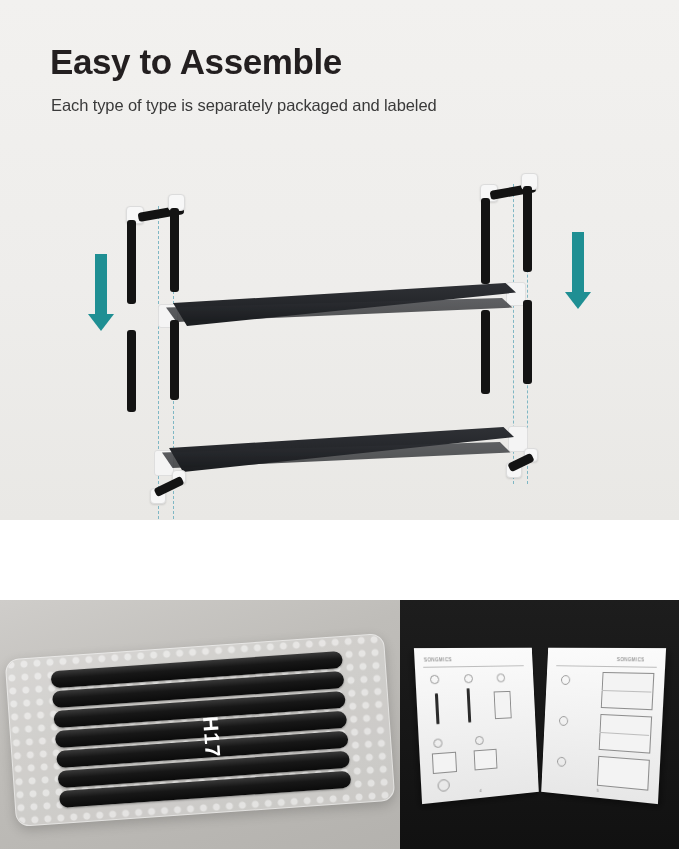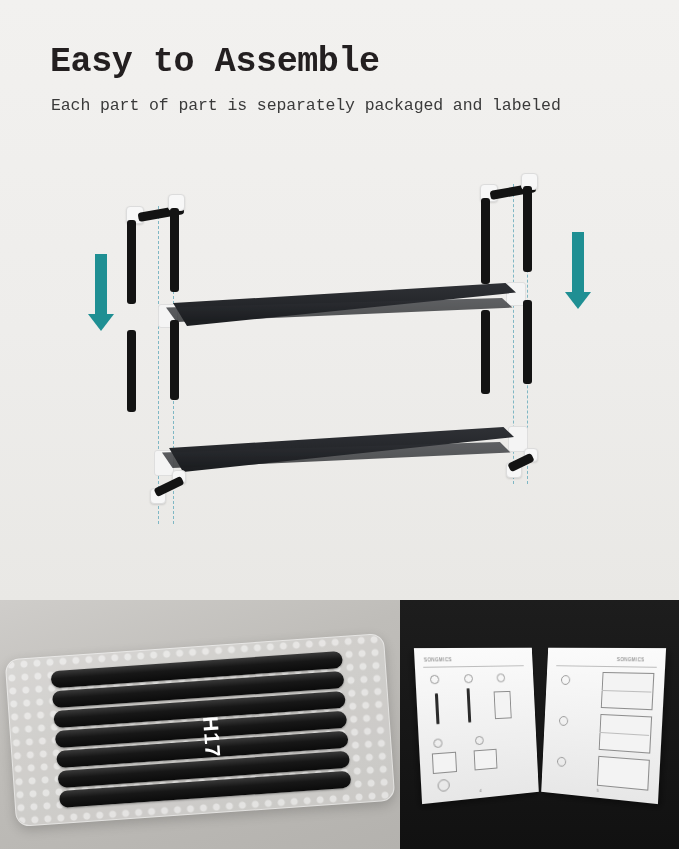--- a/index.html
+++ b/index.html
@@ -19,24 +19,23 @@
     width: 679px;
     height: 849px;
     background: #ffffff;
   }
 
   
   .top-panel {
     position: absolute;
     left: 0; top: 0;
     width: 679px;
-    height: 600px;
+    height: 520px;
     background: linear-gradient(180deg, #f2f1ef 0%, #eeedeb 55%, #e9e8e5 100%);
     overflow: hidden;
-    font-family: Liberation Mono, monospace;
   }
   .headline {
     position: absolute;
     left: 50px;
     top: 42px;
     font-size: 35px;
     font-weight: bold;
     color: #231f20;
     letter-spacing: -0.4px;
   }
@@ -244,21 +243,21 @@
   }
 </style>
 </head>
 <body>
 
 <div class="page">
 
   <div class="top-panel">
 
     <div class="headline">Easy to Assemble</div>
-    <div class="subhead">Each part of part is separately packaged and labeled</div>
+    <div class="subhead">Each type of type is separately packaged and labeled</div>
 
     <div class="shelf-stage">
 
       <div class="guide" style="left:48px;  top:36px;  height:318px;"></div>
       <div class="guide" style="left:63px;  top:36px;  height:318px;"></div>
       <div class="guide" style="left:403px; top:14px;  height:300px;"></div>
       <div class="guide" style="left:417px; top:14px;  height:300px;"></div>
 
       <div class="conn" style="left:16px; top:36px; width:16px; height:16px;"></div>
       <div class="pole h" style="left:28px; top:39px; width:46px; transform:rotate(-10deg);"></div>

